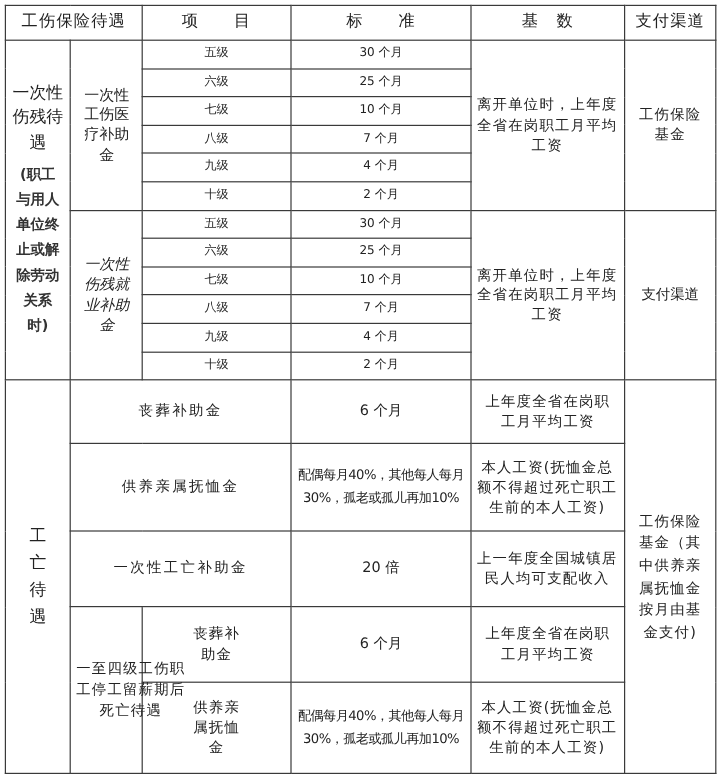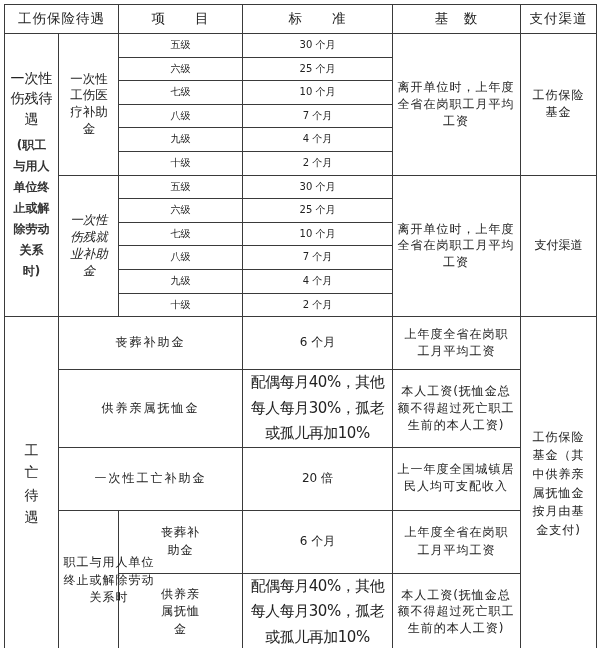--- a/index.html
+++ b/index.html
@@ -9,21 +9,21 @@
           table-layout:fixed; width:592px; }
   td, th { border:1.3px solid #3a3a3a; padding:0; text-align:center;
            vertical-align:middle; font-weight:normal; font-size:12px; line-height:1.45; }
   th { height:28px; font-size:13.5px; letter-spacing:1px; }
   td.grade { height:22.6px; font-size:10px;margin-top:36px; }
   td.left { text-align:center; padding:0 4px; }
   .big { font-size:14px; line-height:1.45; }
   .small { font-size:12px; line-height:1.75; color:#333; margin-top:4px;font-weight:bold; }
   .vert { width:14px; margin:18px auto; font-size:14px; line-height:1.6; }
   .space { letter-spacing:2px; }
-  .narrow { font-size:15px; letter-spacing:-0.5px; line-height:1.7; }
+  .narrow { font-size:11px; letter-spacing:-0.5px; line-height:1.7; }
 </style>
 </head>
 <body>
 
 <table>
   <colgroup>
     <col style="width:54px">
       <col style="width:60px">
       <col style="width:124px">
     <col style="width:150px">
@@ -128,26 +128,26 @@
           <div class="narrow" style="width:140px;margin:0 auto;">配偶每月40%，其他每人每月30%，孤老或孤儿再加10%</div>
         </td>
     <td class="left">
           <div style="width:118px;letter-spacing:1px;line-height:1.4;">本人工资(抚恤金总额不得超过死亡职工生前的本人工资)</div>
         </td>
   </tr>
   <tr style="height:63px;">
     <td colspan="2" class="space">一次性工亡补助金</td>
     <td>20 倍</td>
     <td class="left">
-          <div style="width:118px;letter-spacing:1px;line-height:1.4;font-family:Liberation Mono, monospace;">上一年度全国城镇居民人均可支配收入</div>
+          <div style="width:118px;letter-spacing:1px;line-height:1.4;">上一年度全国城镇居民人均可支配收入</div>
         </td>
   </tr>
   <tr style="height:63px;">
     <td rowspan="2">
-      <div style="width:100px;margin:0 auto;letter-spacing:1px;line-height:1.45;">职工与用人单位终止或解除劳动关系时</div>
+      <div style="width:100px;margin:0 auto;letter-spacing:1px;line-height:1.45;">一至四级工伤职工停工留薪期后死亡待遇</div>
     </td>
     <td>
           <div style="width:48px;margin:0 auto;letter-spacing:1px;">丧葬补助金</div>
         </td>
     <td>6 个月</td>
     <td>
           <div style="width:104px;margin:0 auto;letter-spacing:1px;">上年度全省在岗职工月平均工资</div>
         </td>
   </tr>
   <tr style="height:76px;">

